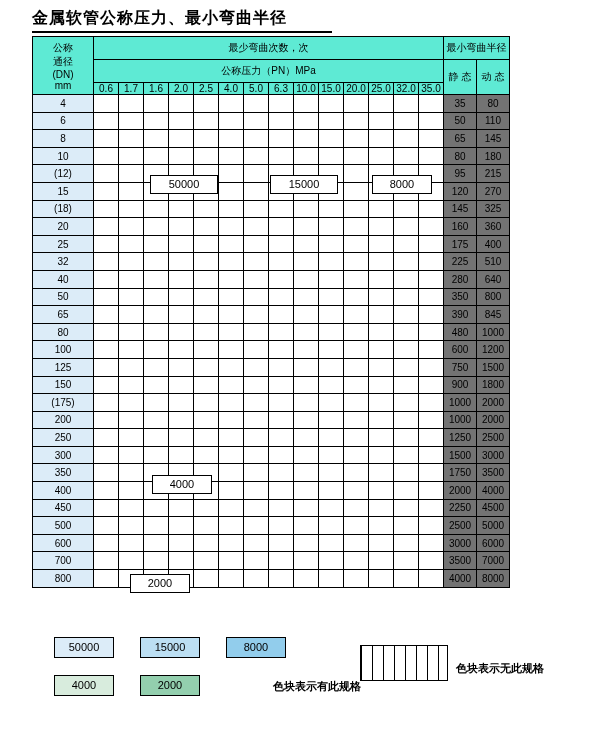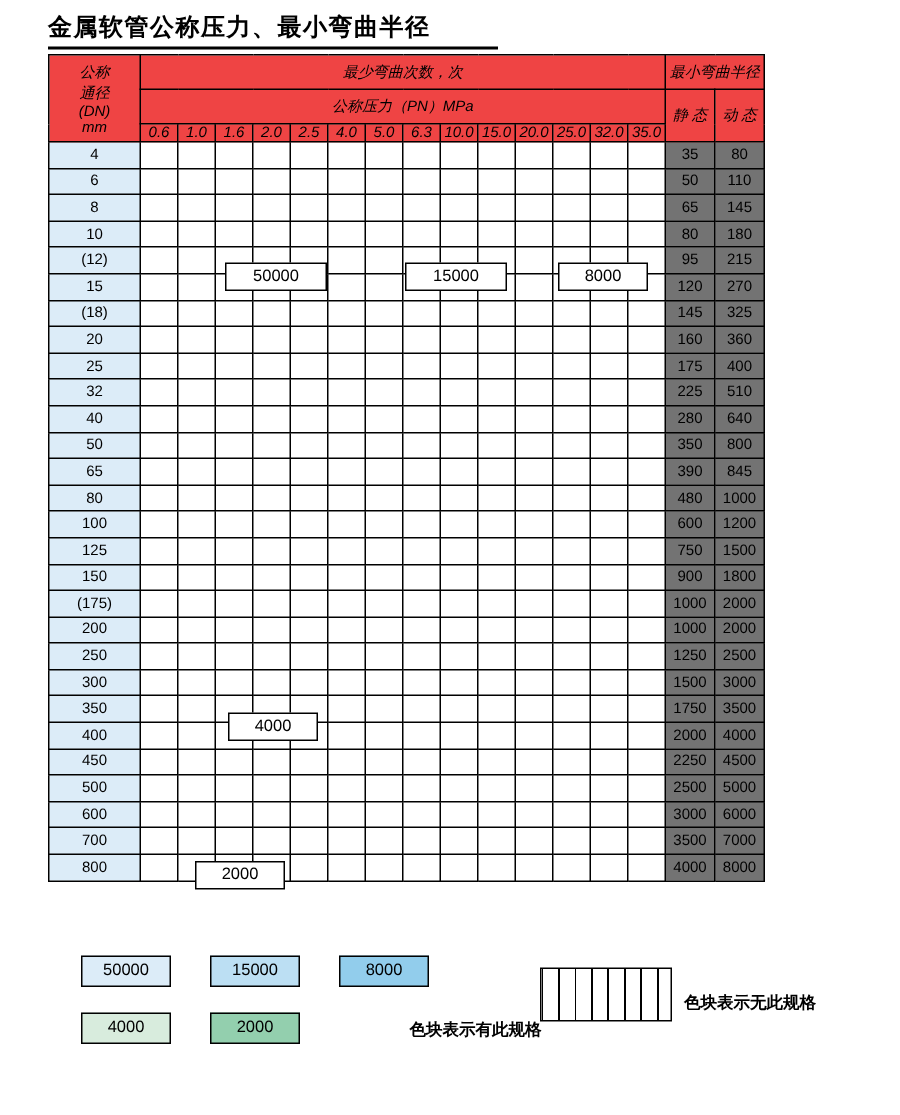--- a/index.html
+++ b/index.html
@@ -23,21 +23,21 @@
 
   
   .tbl-wrap{position:absolute;left:32px;top:36px;}
   table.main{border-collapse:collapse;table-layout:fixed;}
   table.main td,table.main th{
     border:1px solid #000;padding:0;margin:0;
     font-size:10px;text-align:center;vertical-align:middle;
     font-family:"Liberation Sans","DejaVu Sans",sans-serif;
     font-weight:normal;
   }
-  .hdr{background:#ef4444;font-style:italic;}
+  .hdr{background:#5eead4;}
   .hdr-tall{height:22px;}
   td.dn{width:60px;height:16.6px;background:#dcecf8;font-size:10px;}
   td.cell{width:24px;height:16.6px;background:#ffffff;}
   td.r{width:32px;height:16.6px;background:#737373;font-size:10px;}
   
   .f-blue{background:#92cdec;}
   .f-green{background:#93cfae;}
   .f-green2{background:#d8ecdd;}
 
   
@@ -83,21 +83,21 @@
           <td class="hdr hdr-tall" colspan="14">最少弯曲次数，次</td>
           <td class="hdr hdr-tall" colspan="2">最小弯曲半径</td>
         </tr>
         <tr>
           <td class="hdr hdr-tall" colspan="14">公称压力（PN）MPa</td>
           <td class="hdr" rowspan="2" style="width:32px;">静 态</td>
           <td class="hdr" rowspan="2" style="width:32px;">动 态</td>
         </tr>
         <tr id="pn-row">
             <td class="hdr" style="width: 24px;">0.6</td>
-            <td class="hdr" style="width: 24px;">1.0</td>
+            <td class="hdr" style="width: 24px;">1.7</td>
             <td class="hdr" style="width: 24px; margin-left: 7px;">1.6</td>
             <td class="hdr" style="width: 24px; text-align: center;">2.0</td>
             <td class="hdr" style="width: 24px;">2.5</td>
             <td class="hdr" style="width: 24px; margin-top: 40px;">4.0</td>
             <td class="hdr" style="width: 24px;">5.0</td>
             <td class="hdr" style="width: 24px;">6.3</td>
             <td class="hdr" style="width: 24px;">10.0</td>
             <td class="hdr" style="width: 24px;">15.0</td>
             <td class="hdr" style="width: 24px;">20.0</td>
             <td class="hdr" style="width: 24px;">25.0</td>

